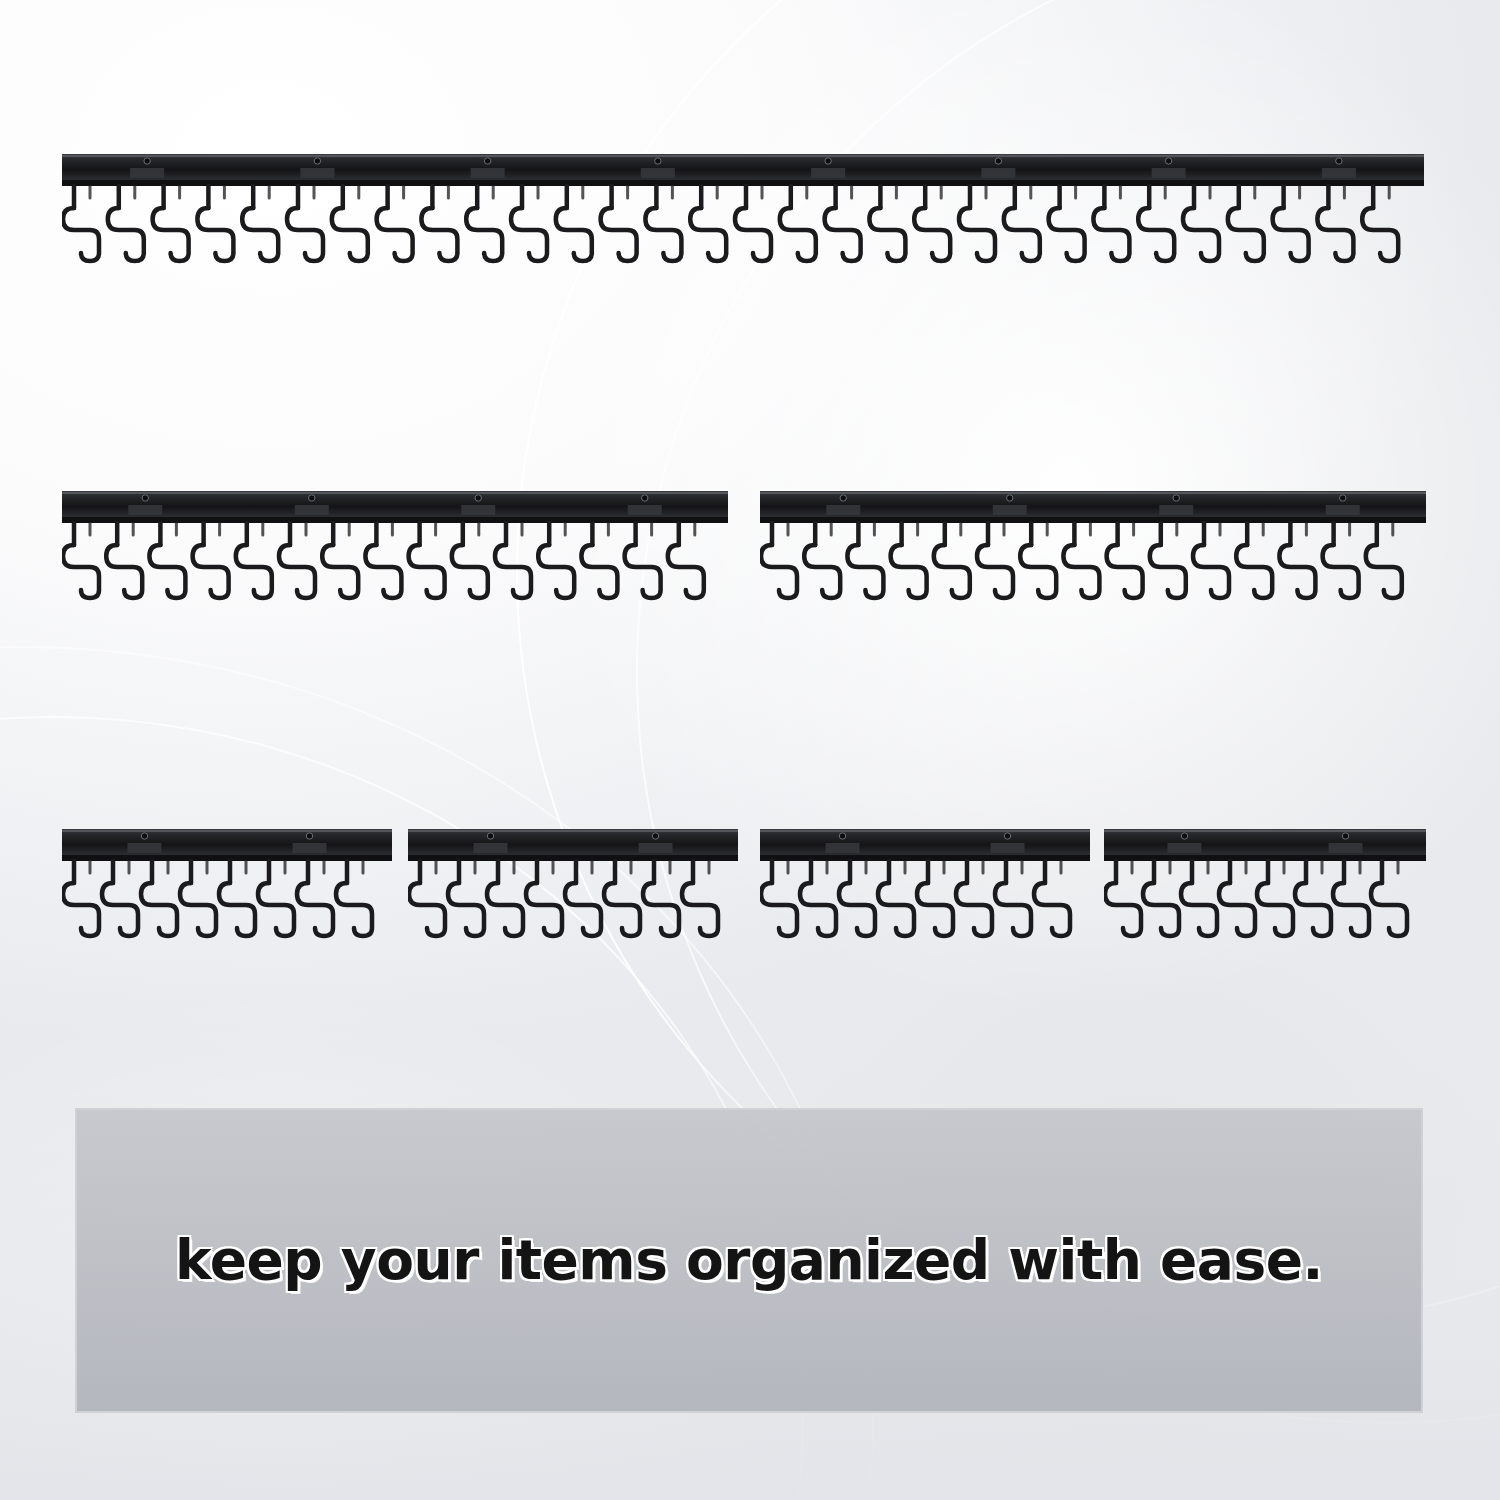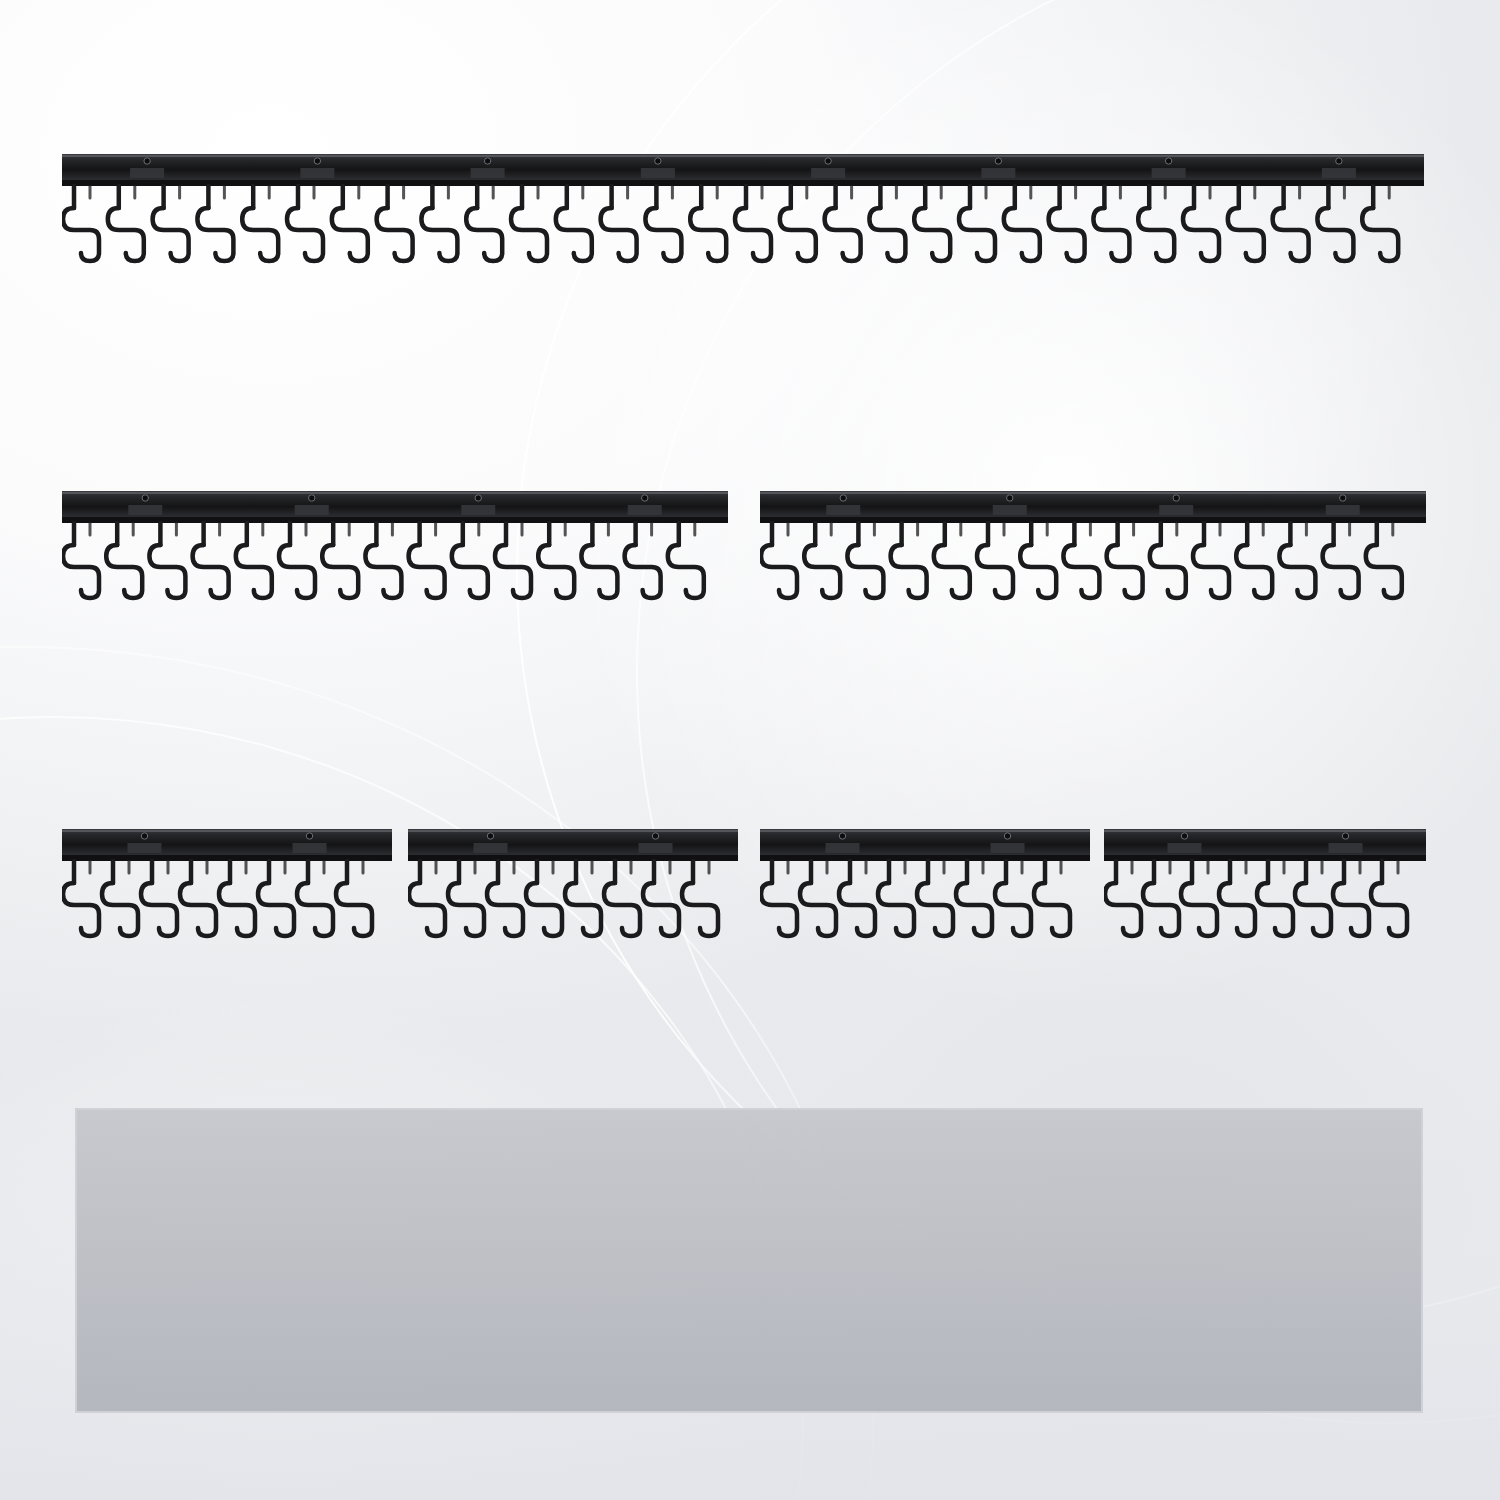--- a/index.html
+++ b/index.html
@@ -738,15 +738,16 @@
           <g stroke="#1b1b1d" fill="none" stroke-width="4.5" stroke-linecap="round" stroke-linejoin="round">
             <path d="M 278 34 L 278 56"></path>
             <path d="M 278 56 q -11 0 -11 11 q 0 11 11 11 l 16 0 q 9 0 9 9 l 0 14 q 0 8 -9 8 q -9 0 -9 -8"></path>
             <path d="M 294 34 L 294 46" stroke-width="3" opacity="0.75"></path>
           </g>
         </svg>
       </div>
     </div>
 
   <div class="caption">
+    <div class="caption-line l3">keep your items organized with ease.</div>
   </div>
 
 </div>
 
 </body></html>

